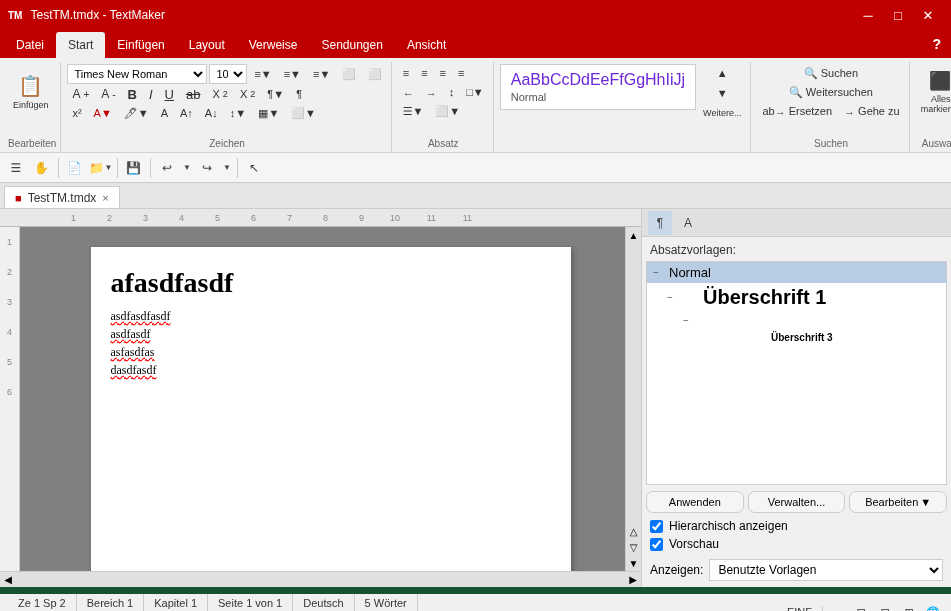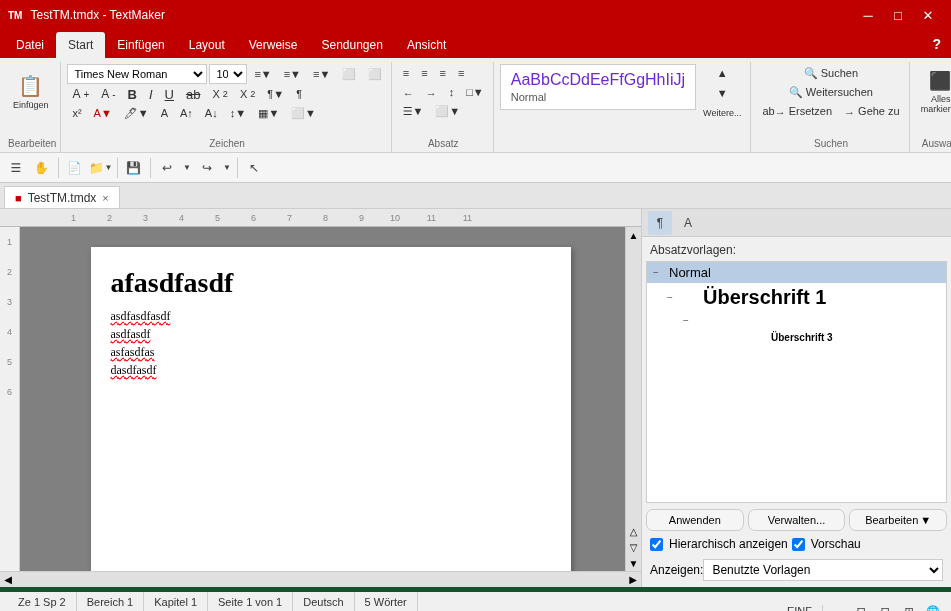--- a/index.html
+++ b/index.html
@@ -240,44 +240,45 @@
       border-radius: 7px;
       cursor: pointer;
       font-size: 11px;
       text-align: center;
     }
     .style-btn-dropdown { display: flex; align-items: center; gap: 2px; justify-content: center; }
 
     .styles-panel-options {
       padding: 0 8px 4px;
       display: flex;
-      flex-direction: row;
+      flex-direction: column;
       gap: 4px;
     }
     .checkbox-row { display: flex; align-items: center; gap: 6px; font-size: 12px; }
     .checkbox-row input { width: 13px; height: 13px; cursor: pointer; }
 
     .styles-panel-filter {
       display: flex;
       align-items: center;
       padding: 4px 8px 6px;
+      gap: 6px;
       font-size: 12px;
     }
     .filter-dropdown {
       flex: 1;
       border: 1px solid #ccc;
       padding: 2px 4px;
       background: white;
       font-size: 12px;
     }
 
     
     .status-bar {
       background: #f0f0f0;
-      border-top: 5px solid #14532d;
+      border-top: 7px solid #14532d;
       height: 24px;
       display: flex;
       align-items: center;
       padding: 0 8px;
       gap: 0;
       font-size: 11px;
       color: #333;
     }
     .status-item {
       padding: 0 10px;

